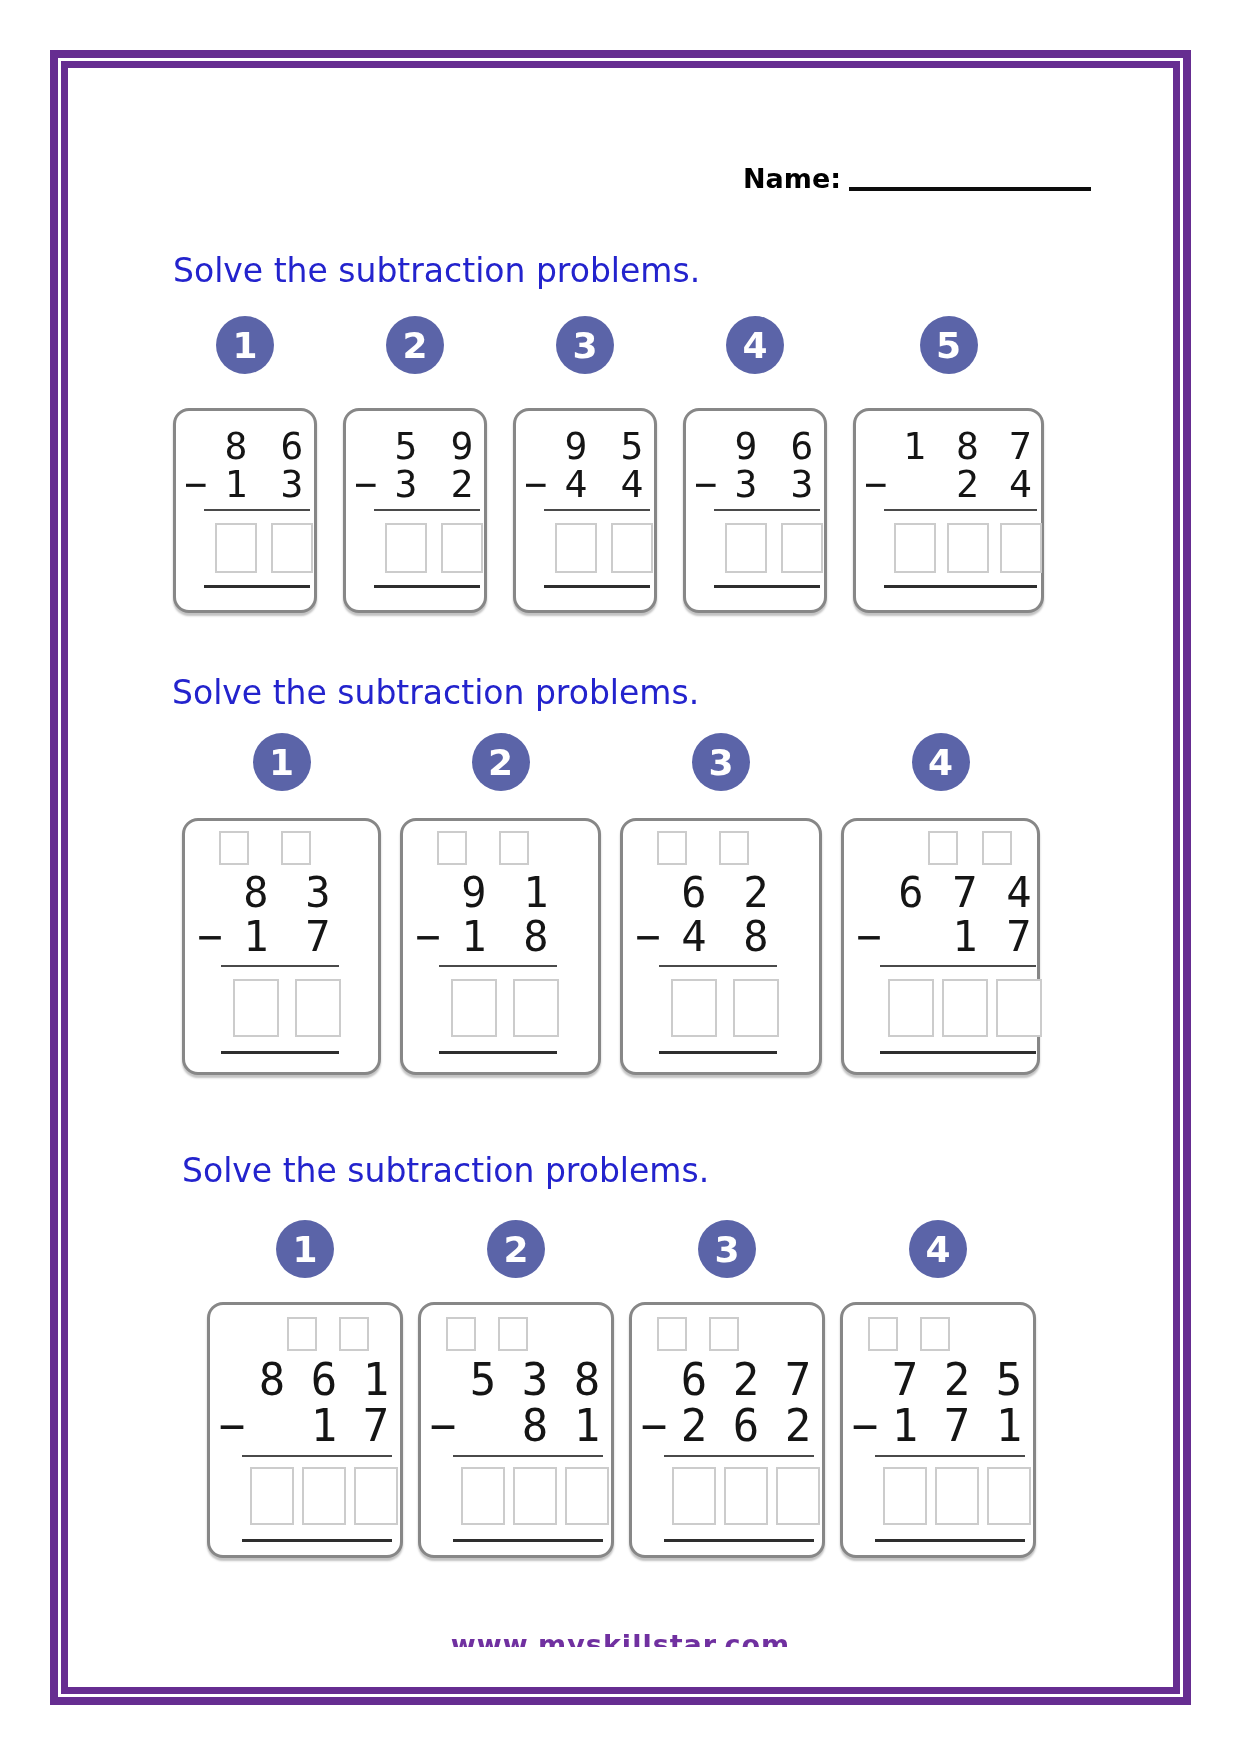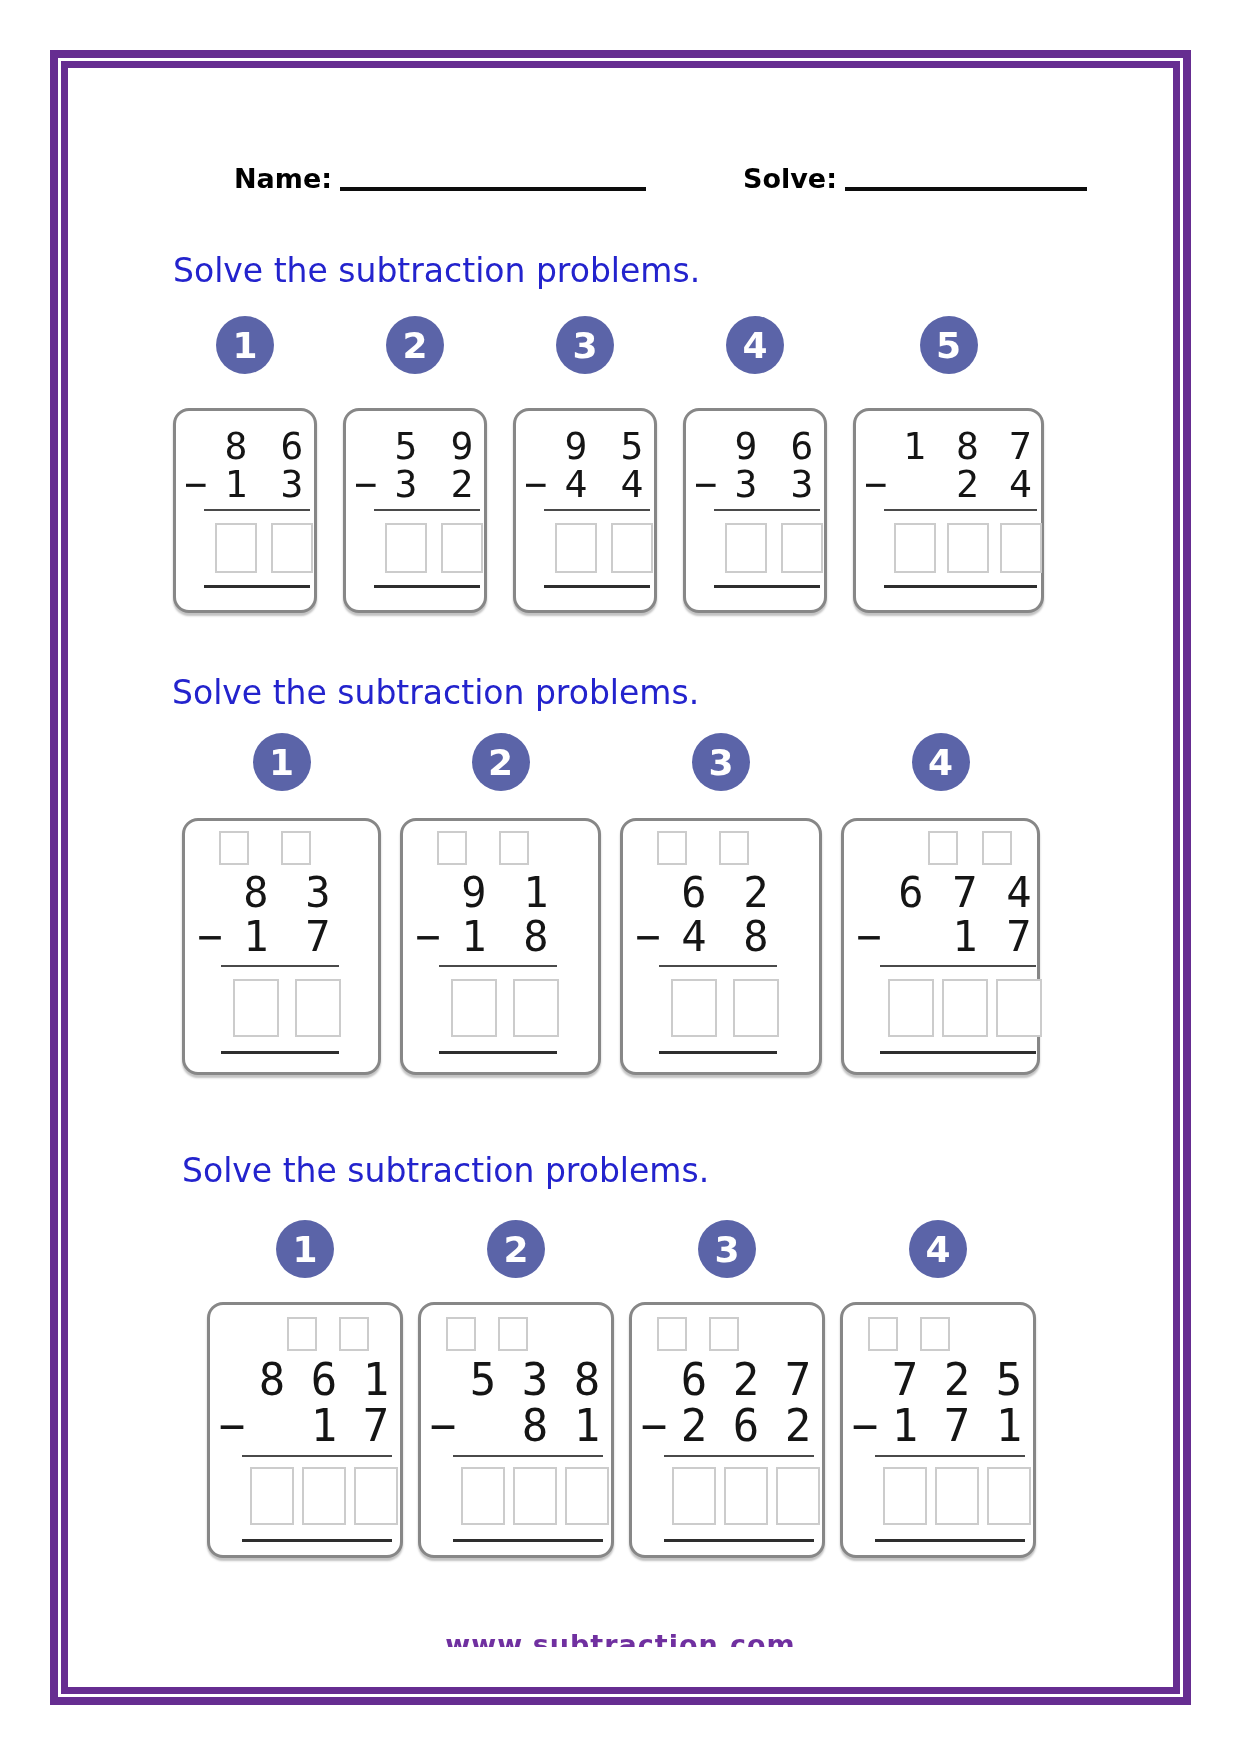--- a/index.html
+++ b/index.html
@@ -37,27 +37,23 @@
   .footer{position:absolute;left:0;right:0;top:1629px;height:18px;overflow:hidden;
           text-align:center;font-weight:bold;font-size:27px;letter-spacing:1px;color:var(--footerc);}
 </style>
 </head>
 <body>
 
 <div class="page">
   <div class="frame"></div>
 
 
-  <div class="field name-field">
+
+  <div class="field date-field">
     <span class="field-label">Name:</span>
-    <div class="fill-line" style="width:306px;"></div>
-  </div>
-
-  <div class="field date-field">
-    <span class="field-label">Solve:</span>
     <div class="fill-line" style="width:242px;"></div>
   </div>
 
   <div class="section-title t0">Solve the subtraction problems.</div>
   <div class="section-title t1">Solve the subtraction problems.</div>
   <div class="section-title t2">Solve the subtraction problems.</div>
 
   <div id="rows-host">
       <div class="badge-row" style="left: 173px; top: 316px; column-gap: 26px;">
         <div class="badge-cell" style="width: 144px;">
@@ -512,15 +508,15 @@
             <div style="display: grid;">
               <div class="ans-box" style="width: 44px; height: 58px;"></div>
             </div>
           </div>
           <div class="bline" style="margin-top: 14px; margin-left: 24px; width: 150px;"></div>
         </div>
       </div>
     </div>
 
   <div class="footer">
-    <span>www.subtraction.com</span>
+    <span>www.myskillstar.com</span>
   </div>
 </div>
 
 </body></html>

